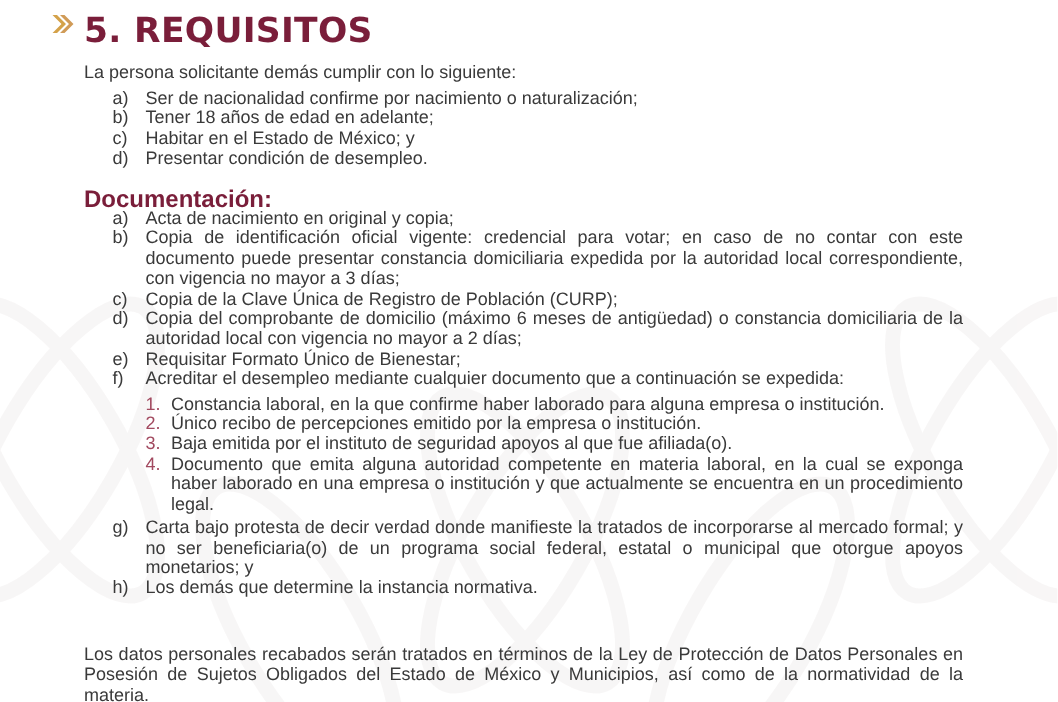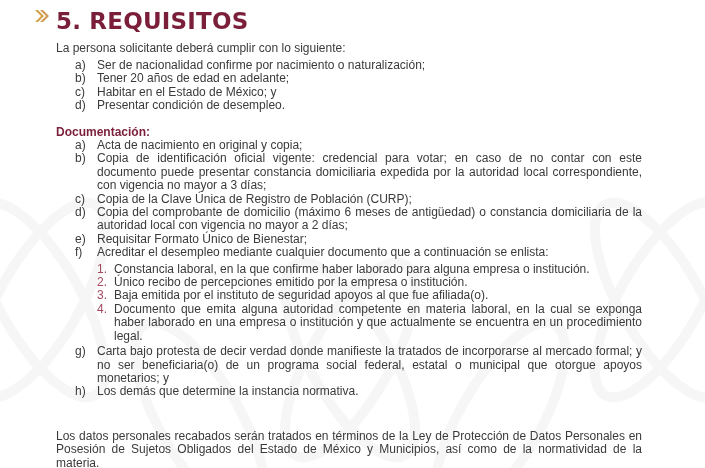--- a/index.html
+++ b/index.html
@@ -82,21 +82,21 @@
       width: 560px;
     }
     .req-list .marker {
       width: 22px;
     }
     .doc-heading {
       position: absolute;
       left: 56px;
       top: 125px;
       font-weight: bold;
-      font-size: 12px;
+      font-size: 16px;
       color: #7a1e3a;
     }
     .doc-list {
       left: 75px;
       top: 139px;
       width: 567px;
     }
     .doc-list .marker {
       width: 22px;
     }
@@ -135,30 +135,30 @@
   <div class="title-row">
     <span class="title-icon">
       <svg width="16" height="16" viewBox="0 0 16 16" xmlns="http://www.w3.org/2000/svg">
         <path d="M1 2 L7 8 L1 14 L4 14 L10 8 L4 2 Z" fill="#d4a24a"></path>
         <path d="M6 2 L12 8 L6 14 L9 14 L15 8 L9 2 Z" fill="#c8893a" opacity="0.85"></path>
       </svg>
     </span>
     <span class="title-text">5. REQUISITOS</span>
   </div>
 
-  <div class="text-block intro">La persona solicitante deberá cumplir con lo siguiente:</div>
+  <div class="text-block intro">La persona solicitante demás cumplir con lo siguiente:</div>
 
   <div class="list req-list">
     <div class="item">
       <span class="marker">a)</span>
       <span class="content">Ser de nacionalidad confirme por nacimiento o naturalización;</span>
     </div>
     <div class="item">
       <span class="marker">b)</span>
-      <span class="content">Tener 20 años de edad en adelante;</span>
+      <span class="content">Tener 18 años de edad en adelante;</span>
     </div>
     <div class="item">
       <span class="marker">c)</span>
       <span class="content">Habitar en el Estado de México; y</span>
     </div>
     <div class="item">
       <span class="marker">d)</span>
       <span class="content">Presentar condición de desempleo.</span>
     </div>
   </div>
@@ -181,21 +181,21 @@
     <div class="item">
       <span class="marker">d)</span>
       <span class="content">Copia del comprobante de domicilio (máximo 6 meses de antigüedad) o constancia domiciliaria de la autoridad local con vigencia no mayor a 2 días;</span>
     </div>
     <div class="item">
       <span class="marker">e)</span>
       <span class="content">Requisitar Formato Único de Bienestar;</span>
     </div>
     <div class="item">
       <span class="marker">f)</span>
-      <span class="content">Acreditar el desempleo mediante cualquier documento que a continuación se enlista:</span>
+      <span class="content">Acreditar el desempleo mediante cualquier documento que a continuación se expedida:</span>
     </div>
 
     <div class="list-nested num-list">
       <div class="item">
         <span class="marker">1.</span>
         <span class="content">Constancia laboral, en la que confirme haber laborado para alguna empresa o institución.</span>
       </div>
       <div class="item">
         <span class="marker">2.</span>
         <span class="content">Único recibo de percepciones emitido por la empresa o institución.</span>

